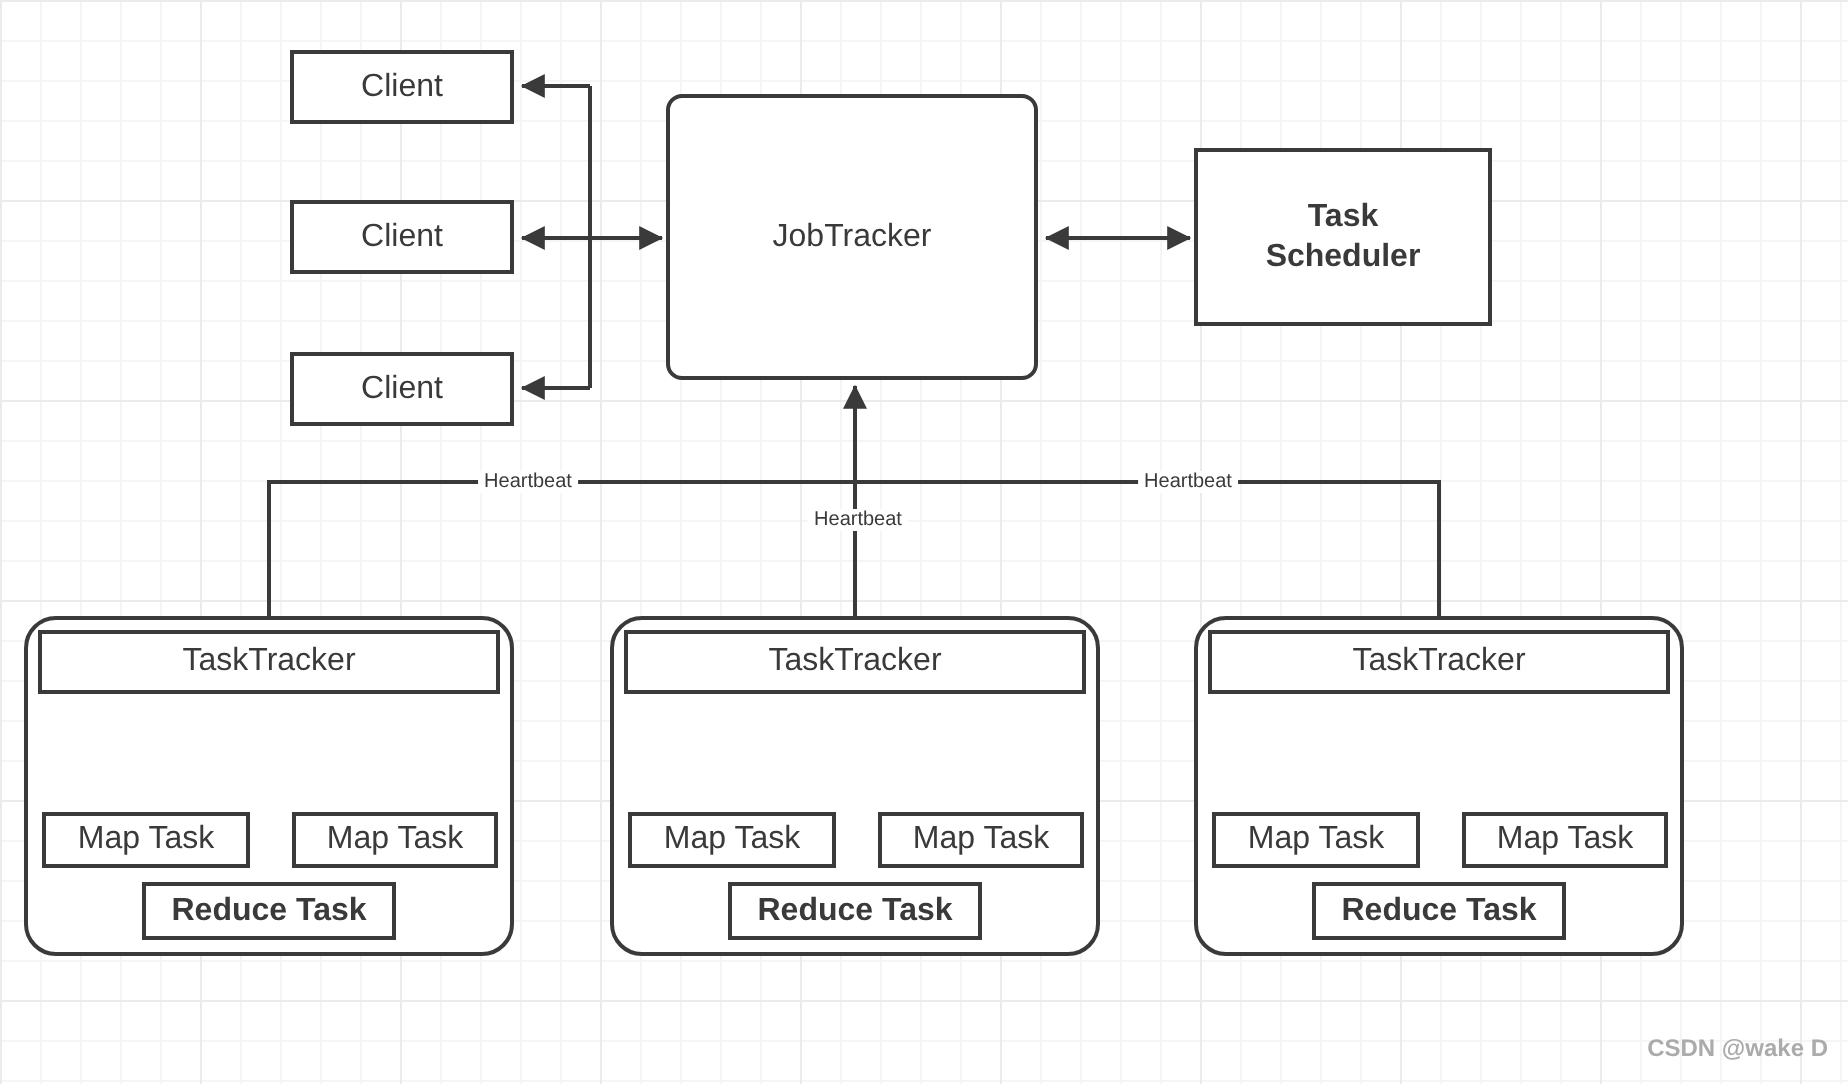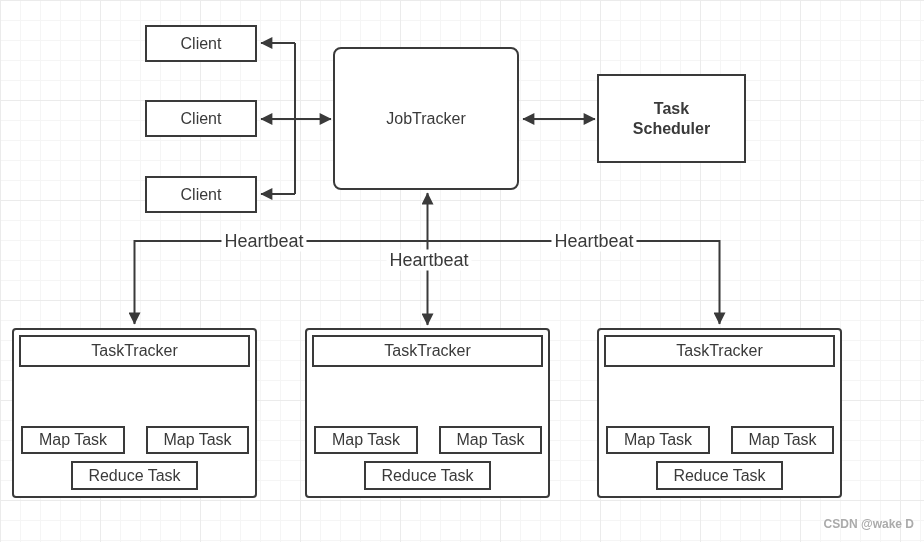--- a/index.html
+++ b/index.html
@@ -50,41 +50,41 @@
   .rounded { border-radius: 8px; align-items: center; }
 
   .client1 { left: 145px; top: 25px;  width: 112px; height: 37px; }
   .client2 { left: 145px; top: 100px; width: 112px; height: 37px; }
   .client3 { left: 145px; top: 176px; width: 112px; height: 37px; }
   .jobtracker { left: 333px; top: 47px; width: 186px; height: 143px; }
   .scheduler  { left: 597px; top: 74px; width: 149px; height: 89px; font-weight: bold; }
 
   .group {
     position: absolute;
-    top: 328px;
+    top: 308px;
     width: 245px;
     height: 170px;
     border: 2px solid var(--line);
-    border-radius: 4px;
+    border-radius: 16px;
     background: var(--background);
   }
   .group-1 { left: 12px; }
   .group-2 { left: 305px; }
   .group-3 { left: 597px; }
   .tt-bar  { left: 5px;   top: 5px;   width: 231px; height: 32px; }
   .map1    { left: 7px;   top: 96px;  width: 104px; height: 28px; }
   .map2    { left: 132px; top: 96px;  width: 103px; height: 28px; }
-  .reduce  { left: 57px;  top: 131px; width: 127px; height: 29px; }
+  .reduce  { left: 57px;  top: 131px; width: 127px; height: 29px; font-weight: bold; }
 
   .line-label {
     position: absolute;
     transform: translate(-50%, -50%);
     background: var(--background);
     padding: 0 3px;
-    font-size: 18px;
+    font-size: 10px;
     color: var(--line);
     white-space: nowrap;
   }
   .hb-left   { left: 264px; top: 241px; }
   .hb-center { left: 429px; top: 260px; }
   .hb-right  { left: 594px; top: 241px; }
 
   .watermark {
     position: absolute;
     right: 10px;

